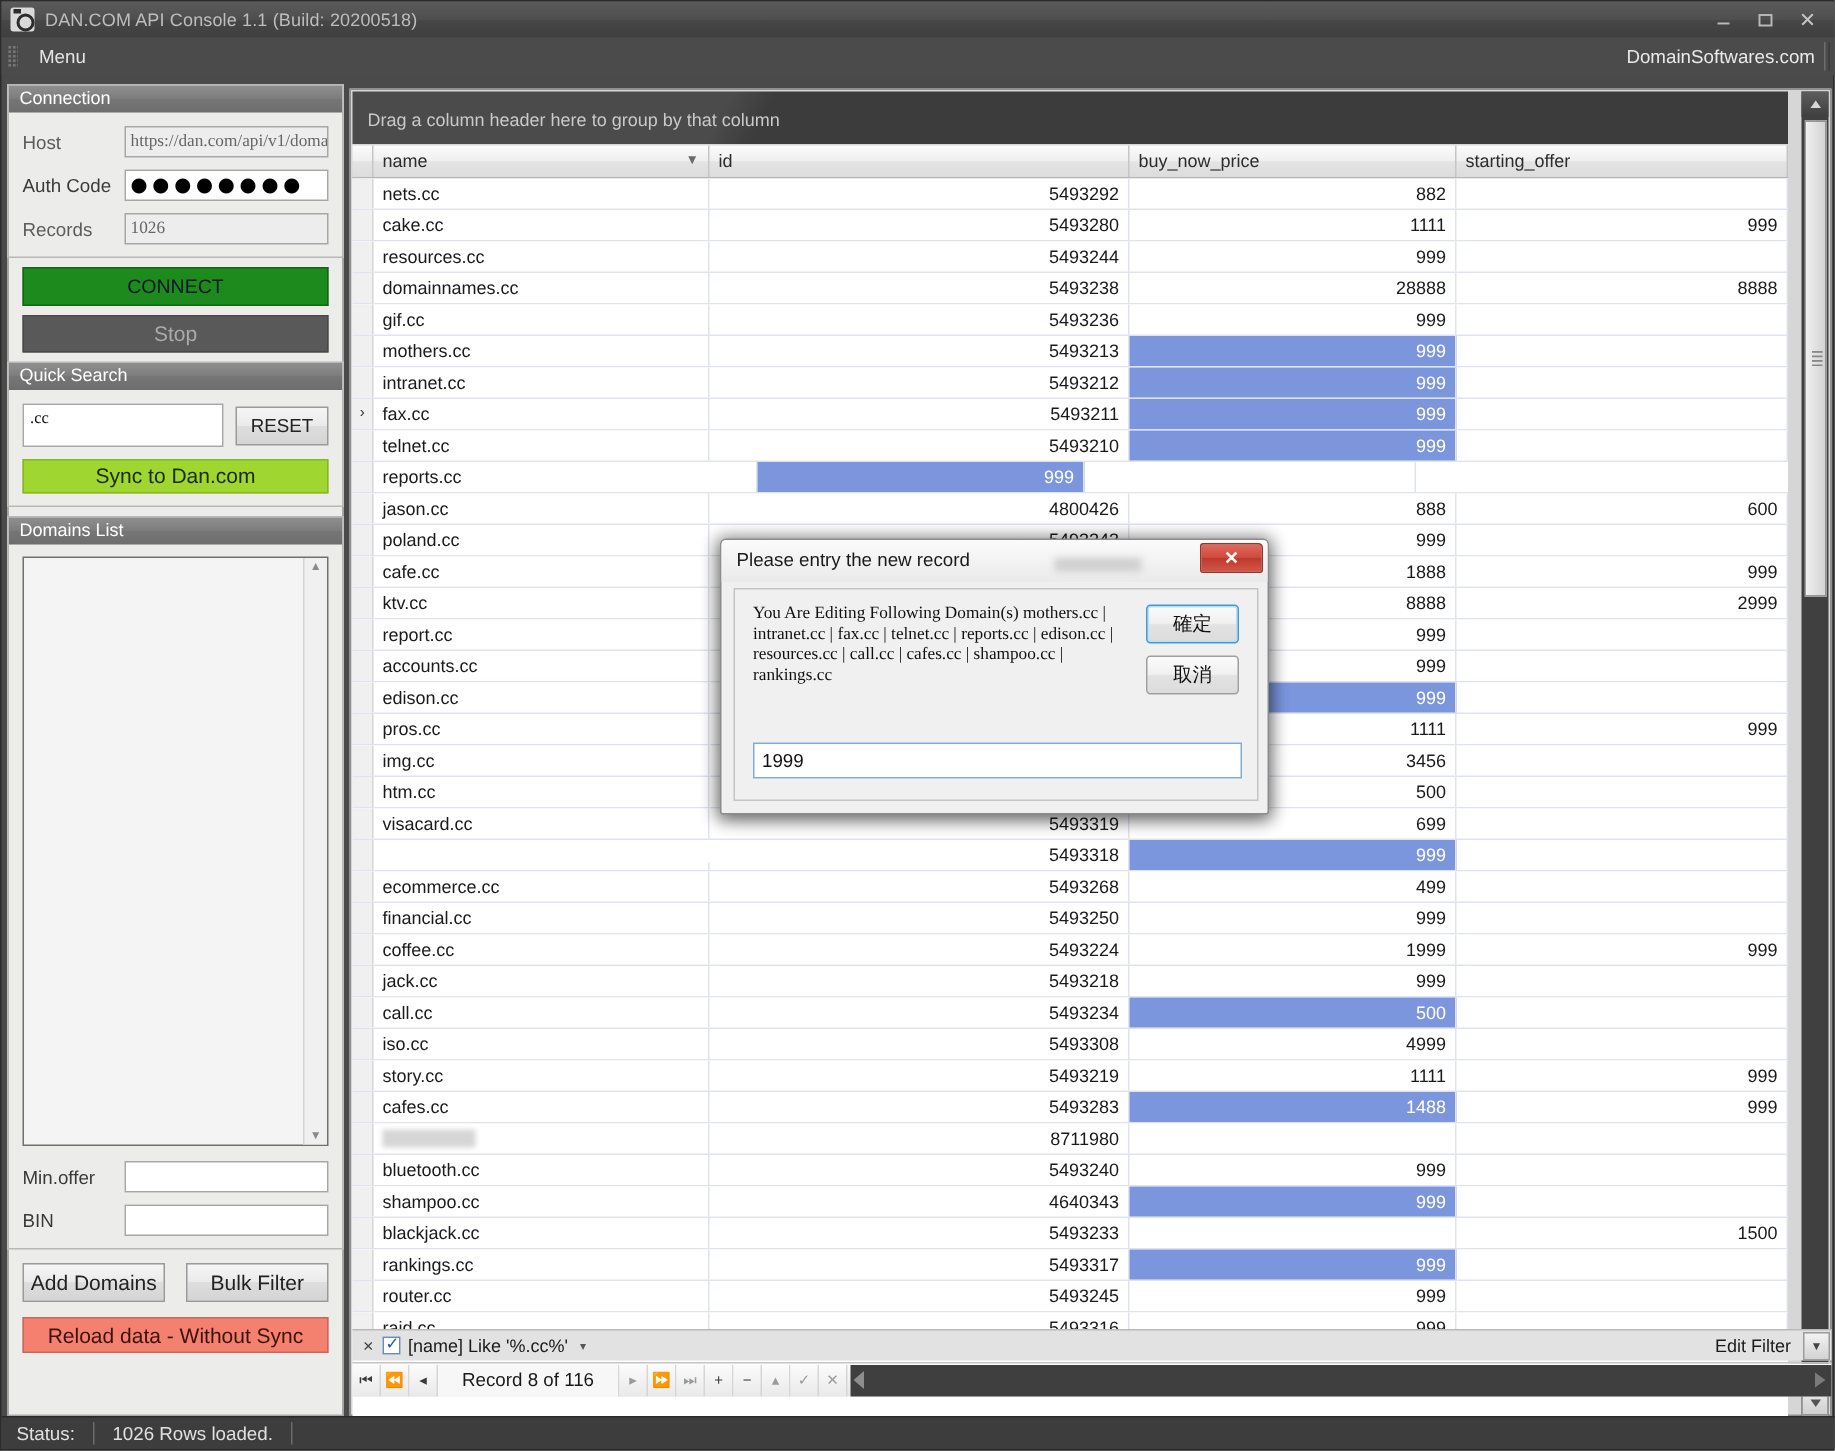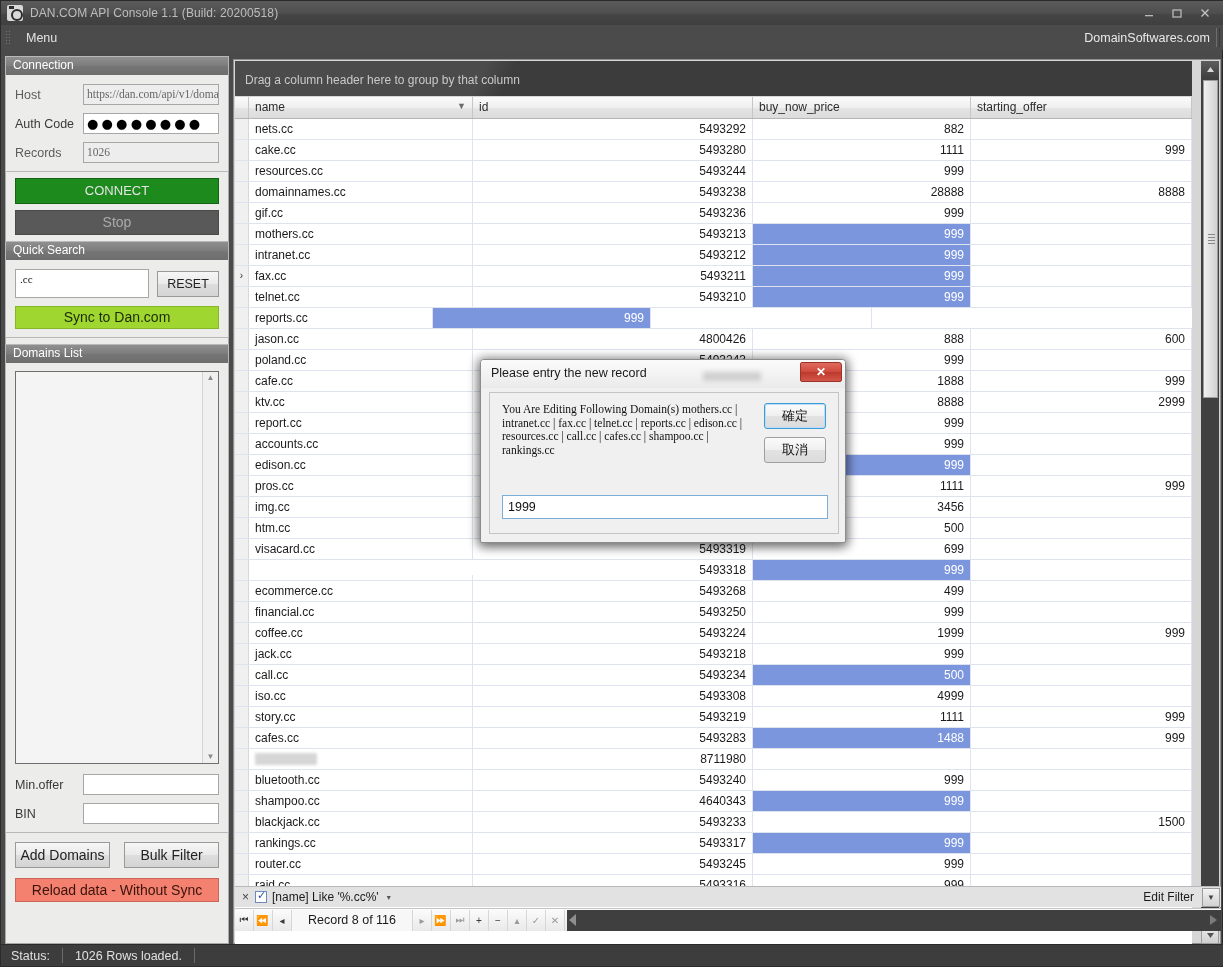--- a/index.html
+++ b/index.html
@@ -102,21 +102,21 @@
   }
 
   .btn {
     display: block; width: 100%; height: 25px;
     font-size: 14px; text-align: center; line-height: 23px;
     border: 1px solid #9a9a9a; cursor: default;
     background: linear-gradient(180deg, #f6f6f6 0%, #eaeaea 49%, #dedede 50%, #d4d4d4 100%);
     color: #222;
   }
   .btn-connect {
-    background: #1d8a1d; color: #e5e5e5; border: 1px solid #146414;
+    background: #1d8a1d; color: #0f172a; border: 1px solid #146414;
     height: 26px; line-height: 24px; font-size: 13px;
   }
   .btn-stop {
     background: #595959; color: #aaa; border: 1px solid #4a4a4a;
     height: 25px; line-height: 23px; margin-top: 6px;
   }
   .btn-sync {
     background: #9fd62f; color: #1c2a05; border: 1px solid #86b528;
     height: 23px; line-height: 21px; margin-top: 8px;
   }
@@ -529,21 +529,21 @@
         </div>
         <div class="row">
           <div class="r-ind"></div>
           <div class="cell " style="width: 224px;">telnet.cc</div>
           <div class="cell num" style="width: 280px;">5493210</div>
           <div class="cell num hl" style="width: 218px;">999</div>
           <div class="cell num" style="width: 221px;"></div>
         </div>
         <div class="row">
           <div class="r-ind"></div>
-          <div class="cell " style="width: 184px;">reports.cc</div>
+          <div class="cell " style="width: 256px;">reports.cc</div>
           <div class="cell num hl" style="width: 218px;">999</div>
           <div class="cell num" style="width: 221px;"></div>
         </div>
         <div class="row">
           <div class="r-ind"></div>
           <div class="cell " style="width: 224px;">jason.cc</div>
           <div class="cell num" style="width: 280px;">4800426</div>
           <div class="cell num" style="width: 218px;">888</div>
           <div class="cell num" style="width: 221px;">600</div>
         </div>

